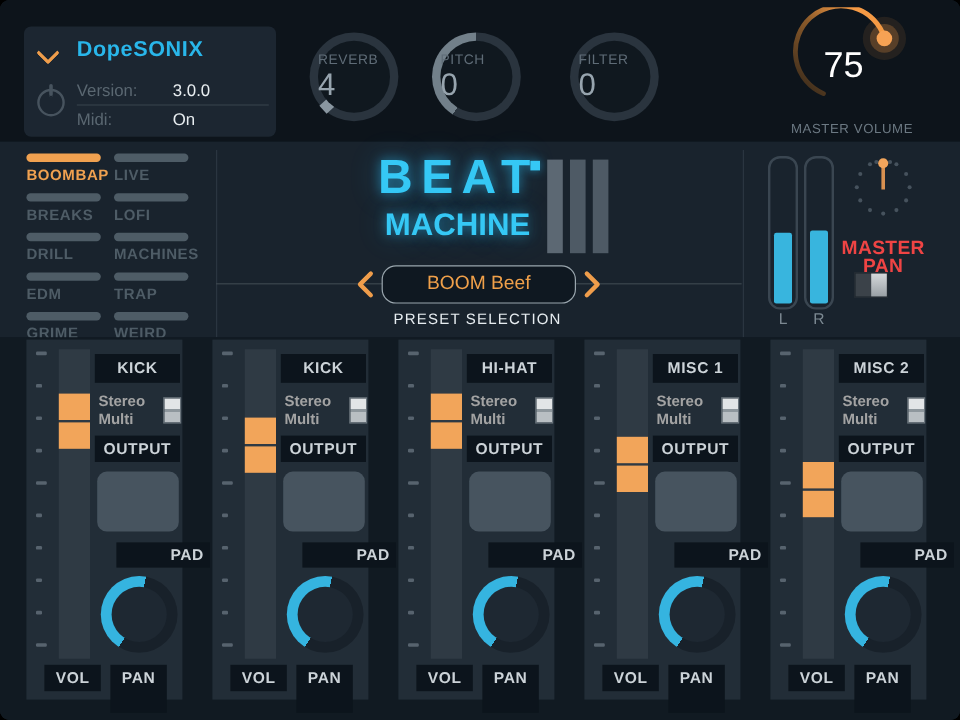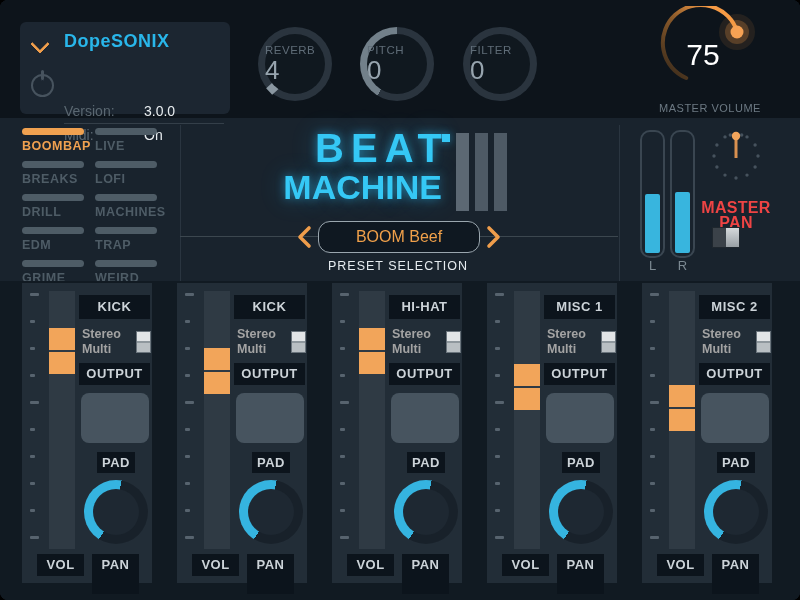--- a/index.html
+++ b/index.html
@@ -6,21 +6,21 @@
   .app{position:relative;width:800px;height:600px;background:#19232d;overflow:hidden;
        font-family:"Liberation Sans","DejaVu Sans",sans-serif;border-radius:8px;}
   
   .header{position:absolute;left:0;top:0;width:800px;height:118px;background:#0d141b;}
   .brand-box{position:absolute;left:20px;top:22px;width:210px;height:92px;background:#1c2631;border-radius:6px;}
   .chev-down{position:absolute;left:13px;top:15px;width:11px;height:11px;
        border-right:3px solid #ef9d4b;border-bottom:3px solid #ef9d4b;transform:rotate(45deg);border-radius:2px;}
   .brand-name{position:absolute;left:44px;top:9px;font-size:18px;font-weight:bold;color:#29b6ea;letter-spacing:.5px;}
   .power{position:absolute;left:11px;top:52px;width:19px;height:19px;border:2.5px solid #47535e;border-radius:50%;}
   .power::after{content:'';position:absolute;left:7.5px;top:-6px;width:3px;height:11px;background:#47535e;border-radius:2px;box-shadow:0 -1px 0 #1c2631 inset;}
-  .info{position:absolute;left:44px;top:42px;width:160px;font-size:14px;margin-top:36px;}
+  .info{position:absolute;left:44px;top:42px;width:160px;font-size:14px;}
   .info-row{display:flex;height:23px;line-height:23px;}
   .info-row.rule{border-bottom:1px solid #343f49;}
   .info-label{color:#5a6771;width:80px;}
   .info-value{color:#e8edf0;}
   
   .hknob{position:absolute;top:27px;width:74px;height:74px;border-radius:50%;background:#2a343e;}
   .hknob.arc{background:conic-gradient(from 212deg,#72808a 0 148deg,#2a343e 148deg 360deg);}
   .hk-inner{position:absolute;inset:7px;border-radius:50%;background:#10181f;}
   .hk-label{margin-top:10px;font-size:11.5px;color:#5f6c77;letter-spacing:.5px;}
   .hk-value{font-size:26px;color:#97a4ae;line-height:28px;}
@@ -35,21 +35,21 @@
   .sidebar{position:absolute;left:22px;top:128px;display:grid;grid-template-columns:73px auto;grid-column-gap:0;grid-row-gap:8px;}
   .cat .bar{width:62px;height:7px;border-radius:3.5px;background:#4e5c66;margin-bottom:4px;}
   .cat .lbl{font-size:12.5px;font-weight:bold;color:#4e5c66;letter-spacing:.5px;white-space:nowrap;}
   .cat.active .bar{background:#f0a150;}
   .cat.active .lbl{color:#f0a150;}
   
   .logo{position:absolute;left:292px;top:128px;width:215px;height:86px;}
   .logo-text{position:absolute;right:65px;top:0;text-align:right;color:#35c8f5;
       text-shadow:0 0 10px rgba(46,198,255,.55),0 0 26px rgba(46,190,255,.3);font-weight:bold;}
   .logo-l1{font-size:40px;line-height:40px;letter-spacing:7px;margin-right:-7px;}
-  .logo-l2{font-size:34px;line-height:38px;letter-spacing:0;margin-left:38px;}
+  .logo-l2{font-size:26px;line-height:38px;letter-spacing:0;margin-left:38px;}
   .logo-tick{position:absolute;right:57px;top:6px;width:8px;height:8px;background:#35c8f5;box-shadow:0 0 8px rgba(46,198,255,.6);}
   .numeral-bars{position:absolute;right:0;top:5px;display:flex;gap:6px;}
   .numeral-bars div{width:13px;height:78px;}
   .nb1{background:#5c6873;}.nb2{background:#4e5a65;}.nb3{background:#4e5a65;}
   .sr-only{position:absolute;width:1px;height:1px;overflow:hidden;clip:rect(0 0 0 0);}
   
   .pline{position:absolute;left:180px;top:236px;width:438px;height:1px;background:#3c474f;}
   .pchev{position:absolute;top:225px;width:16px;height:24px;cursor:pointer;}
   .preset-box{position:absolute;left:318px;top:221px;width:160px;height:30px;background:#0f1821;
       border:1.5px solid #9aa6ae;border-radius:12px;text-align:center;line-height:30px;
@@ -72,21 +72,21 @@
   .fader-handle{position:absolute;left:0;width:26px;cursor:grab;}
   .hp{height:22px;background:#f2a55a;margin-bottom:2px;}
   .tag{position:absolute;background:#0c141c;color:#ccd3d8;font-weight:bold;font-size:13px;
        text-align:center;line-height:22px;letter-spacing:.5px;}
   .ch-name{left:57px;top:12px;width:71px;height:24px;line-height:24px;}
   .sm-text{position:absolute;left:60px;top:44px;font-size:12.5px;font-weight:bold;color:#a3a3a3;line-height:15px;}
   .sm-switch{position:absolute;left:114px;top:48px;width:13px;height:20px;border:1px solid #6a747c;
        background:linear-gradient(#e2e5e7 45%,#8e979d 45% 55%,#b9bfc3 55%);cursor:pointer;}
   .out-box{left:57px;top:80px;width:71px;height:22px;}
   .pad{position:absolute;left:59px;top:110px;width:68px;height:50px;background:#47545f;border-radius:8px;cursor:pointer;}
-  .pad-label{left:75px;top:169px;width:38px;height:21px;line-height:21px;}
+  .pad-label{left:75px;top:169px;width:38px;height:21px;line-height:21px;padding-left:40px;}
   .knob{position:absolute;left:62px;top:197px;width:64px;height:64px;border-radius:50%;cursor:pointer;
        background:conic-gradient(from 212deg,#35b4e0 0 158deg,#18212a 158deg 360deg);}
   .knob::after{content:'';position:absolute;inset:9px;border-radius:50%;background:#1e2832;}
   .vol-box{left:15px;top:271px;width:47px;height:22px;}
   .pan-box{left:70px;top:271px;width:47px;height:40px;}
 </style>
 </head>
 <body>
 
 <div class="app">
@@ -114,21 +114,21 @@
         <div class="hk-label">REVERB</div>
         <div class="hk-value">4</div>
       </div>
     </div>
     <div class="hknob arc" style="left:360px;">
       <div class="hk-inner">
         <div class="hk-label">PITCH</div>
         <div class="hk-value">0</div>
       </div>
     </div>
-    <div class="hknob" style="left:463px;">
+    <div class="hknob" style="left:475px;">
       <div class="hk-inner">
         <div class="hk-label">FILTER</div>
         <div class="hk-value">0</div>
       </div>
     </div>
 
     <div class="mv">
       <svg width="114" height="100">
         <defs>
           <linearGradient id="mvg" gradientUnits="userSpaceOnUse" x1="34" y1="84" x2="84" y2="24">

